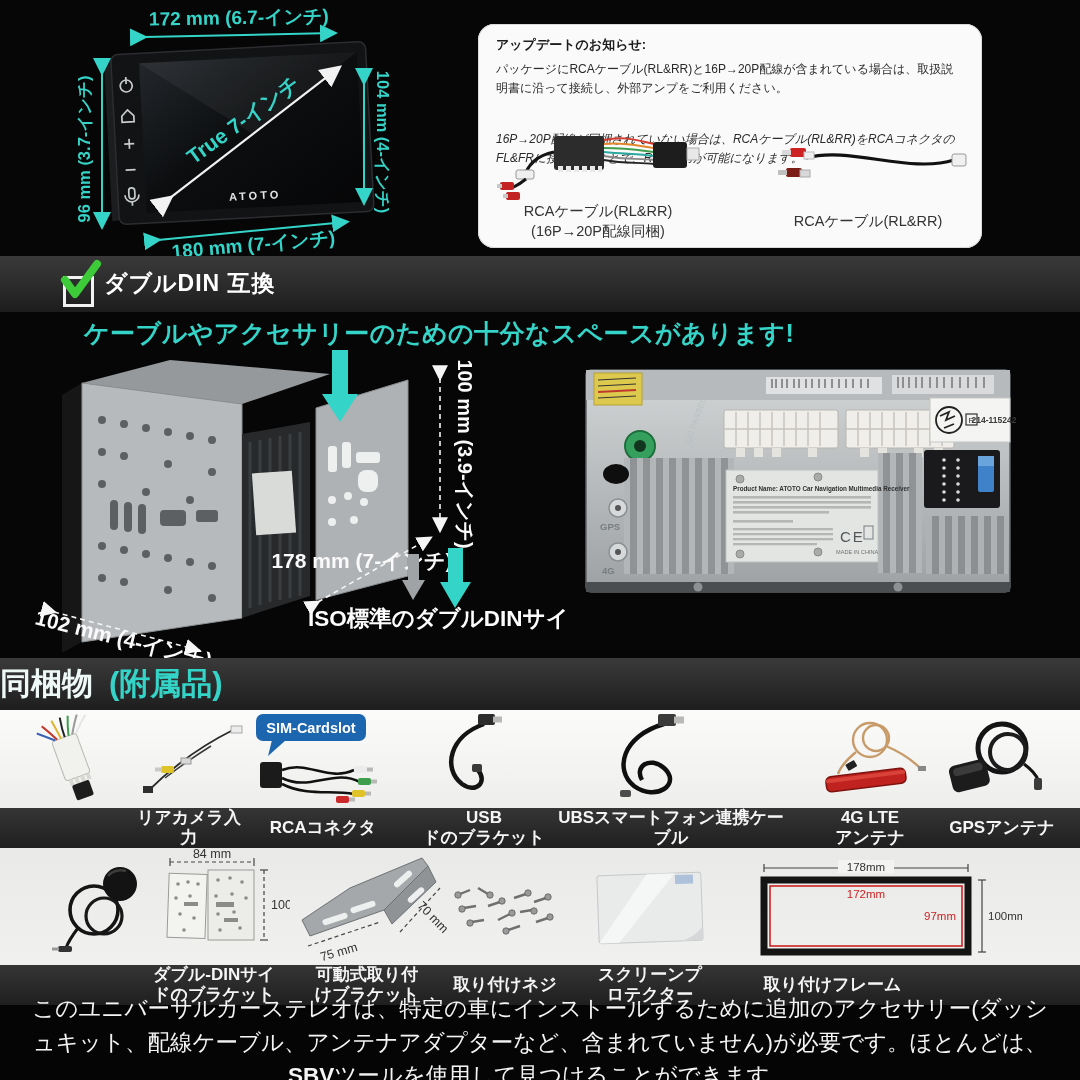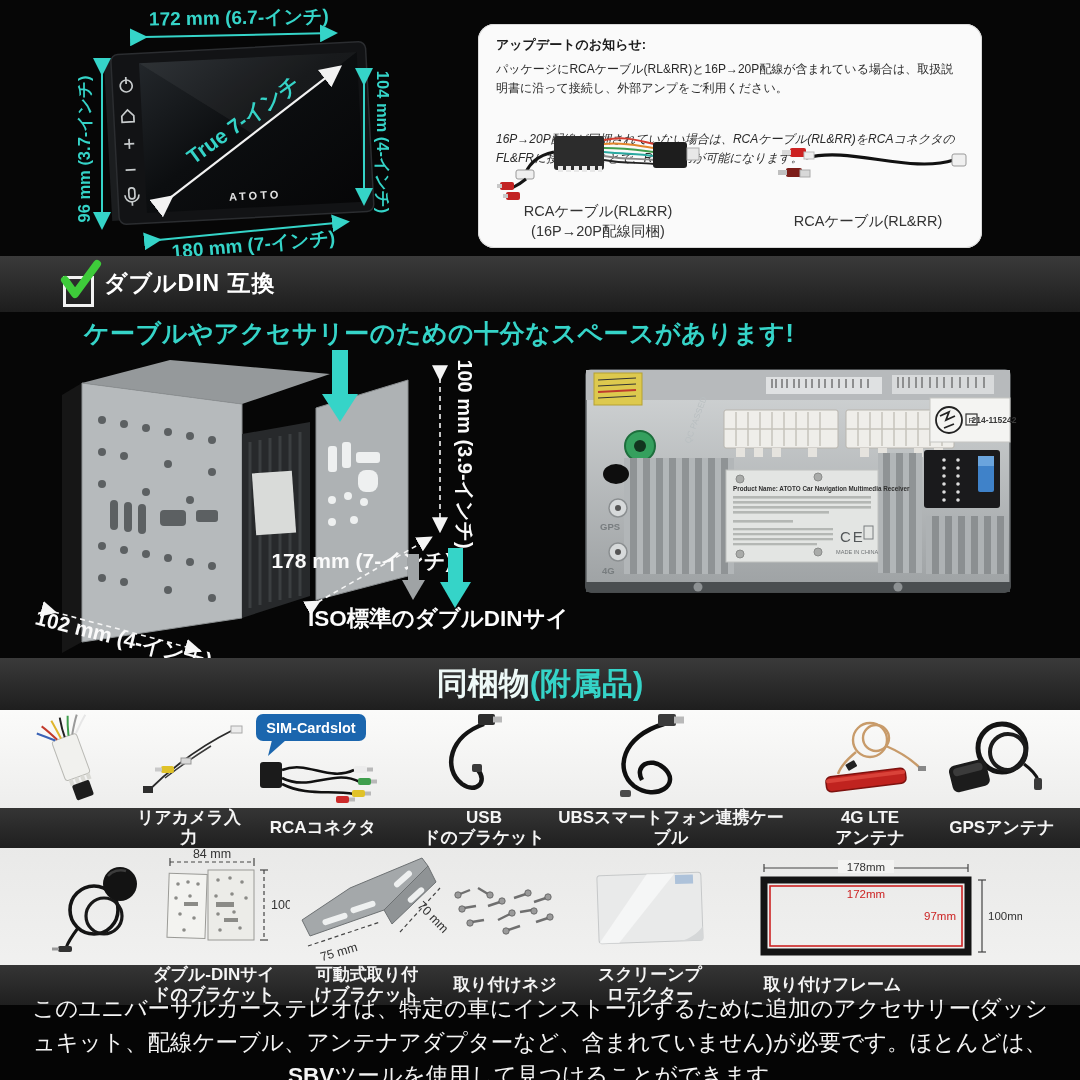--- a/index.html
+++ b/index.html
@@ -14,21 +14,21 @@
   .update-para{left:18px;top:36px;width:468px;font-size:12px;line-height:1.58;color:#2a2a2a;}
   .update-para.p2{top:106px;font-style:italic;}
   .cable-label{font-size:14.5px;color:#333;text-align:center;line-height:1.35;white-space:pre-line;}
   
   .din-band{left:0;top:256px;width:1080px;height:56px;background:linear-gradient(180deg,#3a3a3a,#1d1d1d);}
   .din-checkbox{left:63px;top:276px;width:25px;height:25px;border:3px solid #f2f2f2;background:transparent;}
   .din-title{left:104px;top:268px;font-size:23px;font-weight:bold;color:#fff;letter-spacing:1px;}
   .space-subtitle{left:36px;top:317px;font-size:25px;font-weight:bold;letter-spacing:0.5px;margin-left:48px;}
   
   .included-band{left:0;top:658px;width:1080px;height:52px;background:linear-gradient(180deg,#3a3a3a,#1e1e1e);
-                 display:flex;align-items:center;justify-content:center;}
+                 display:flex;align-items:center;gap:16px;}
   .included-band span{font-size:31px;font-weight:bold;}
   .included-bg{left:0;top:710px;width:1080px;height:295px;background:linear-gradient(180deg,#fbfbfa,#e9e9e8 45%,#f3f3f2);}
   .strip{left:0;width:1080px;height:40px;background:linear-gradient(180deg,#353535,#1f1f1f);}
   .acc-label{color:#f5f5f5;font-weight:bold;font-size:17px;text-align:center;line-height:1.18;
              white-space:pre-line;display:flex;align-items:center;justify-content:center;}
   
   .disclaimer{left:0;top:1005px;width:1080px;height:75px;background:#050505;color:#f4f4f4;
               display:flex;align-items:center;justify-content:center;}
   .disclaimer p{margin:0;width:1020px;text-align:center;font-size:22.5px;line-height:1.5;}
   .disclaimer b{font-weight:bold;}

